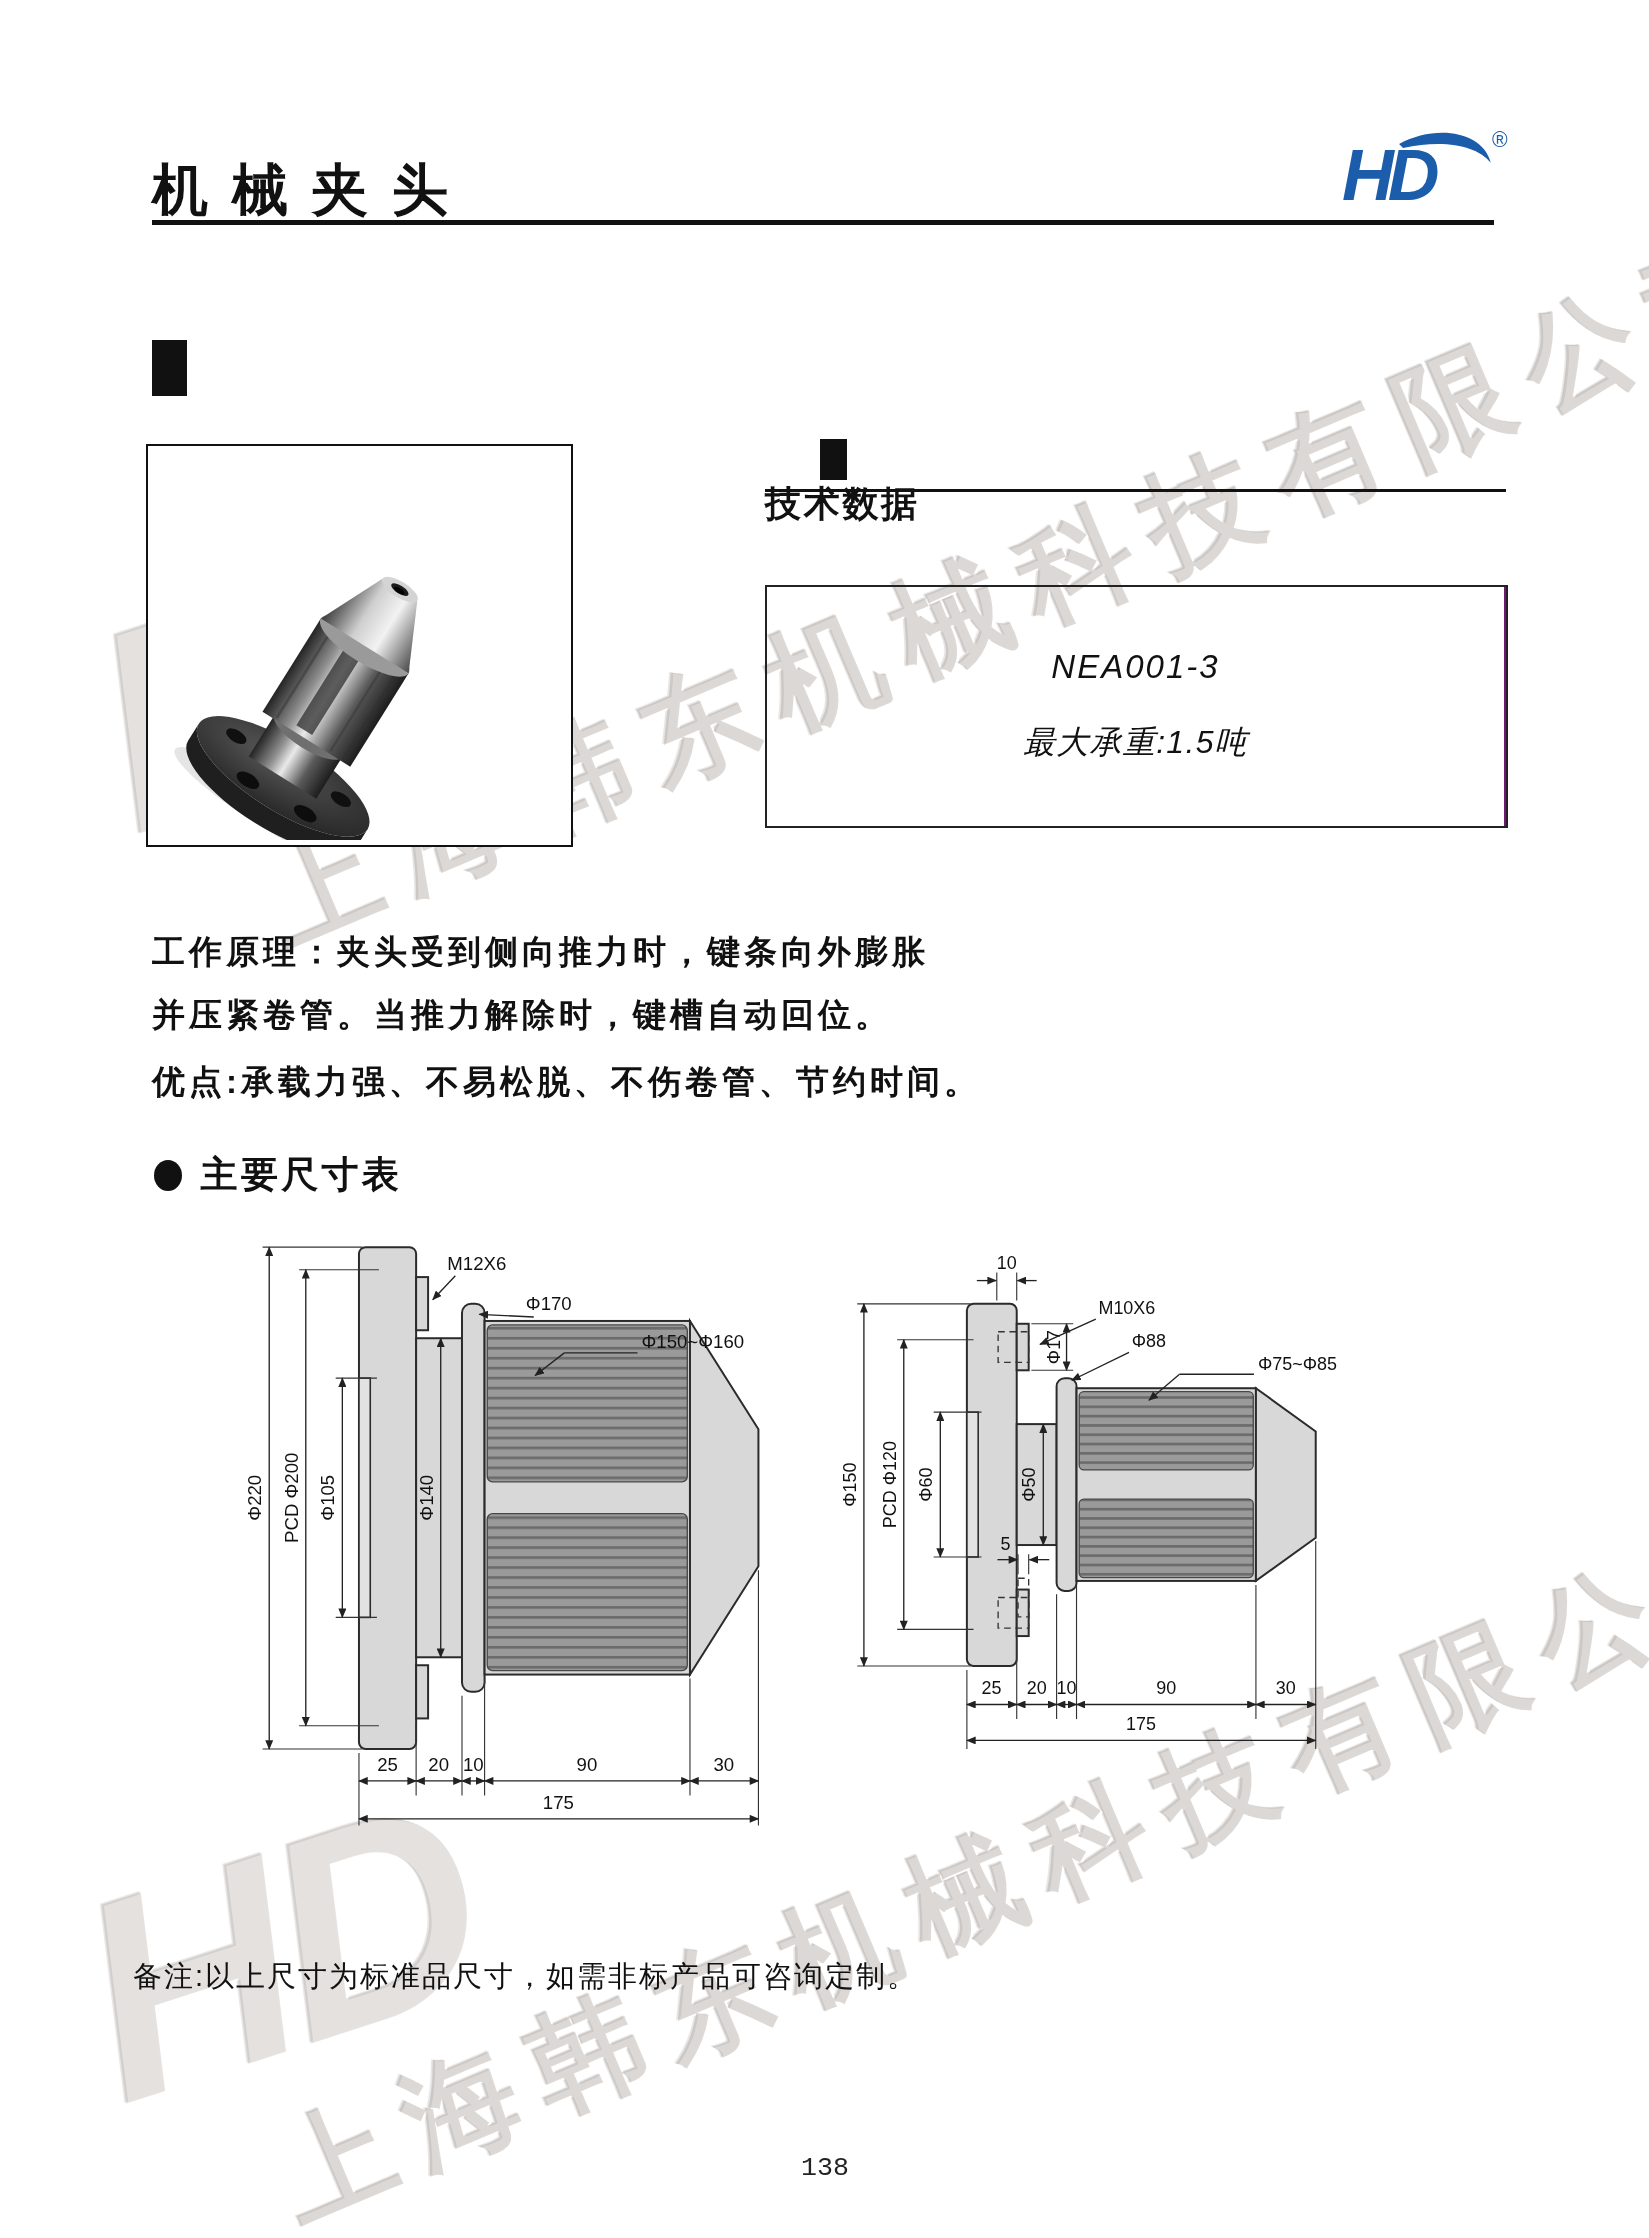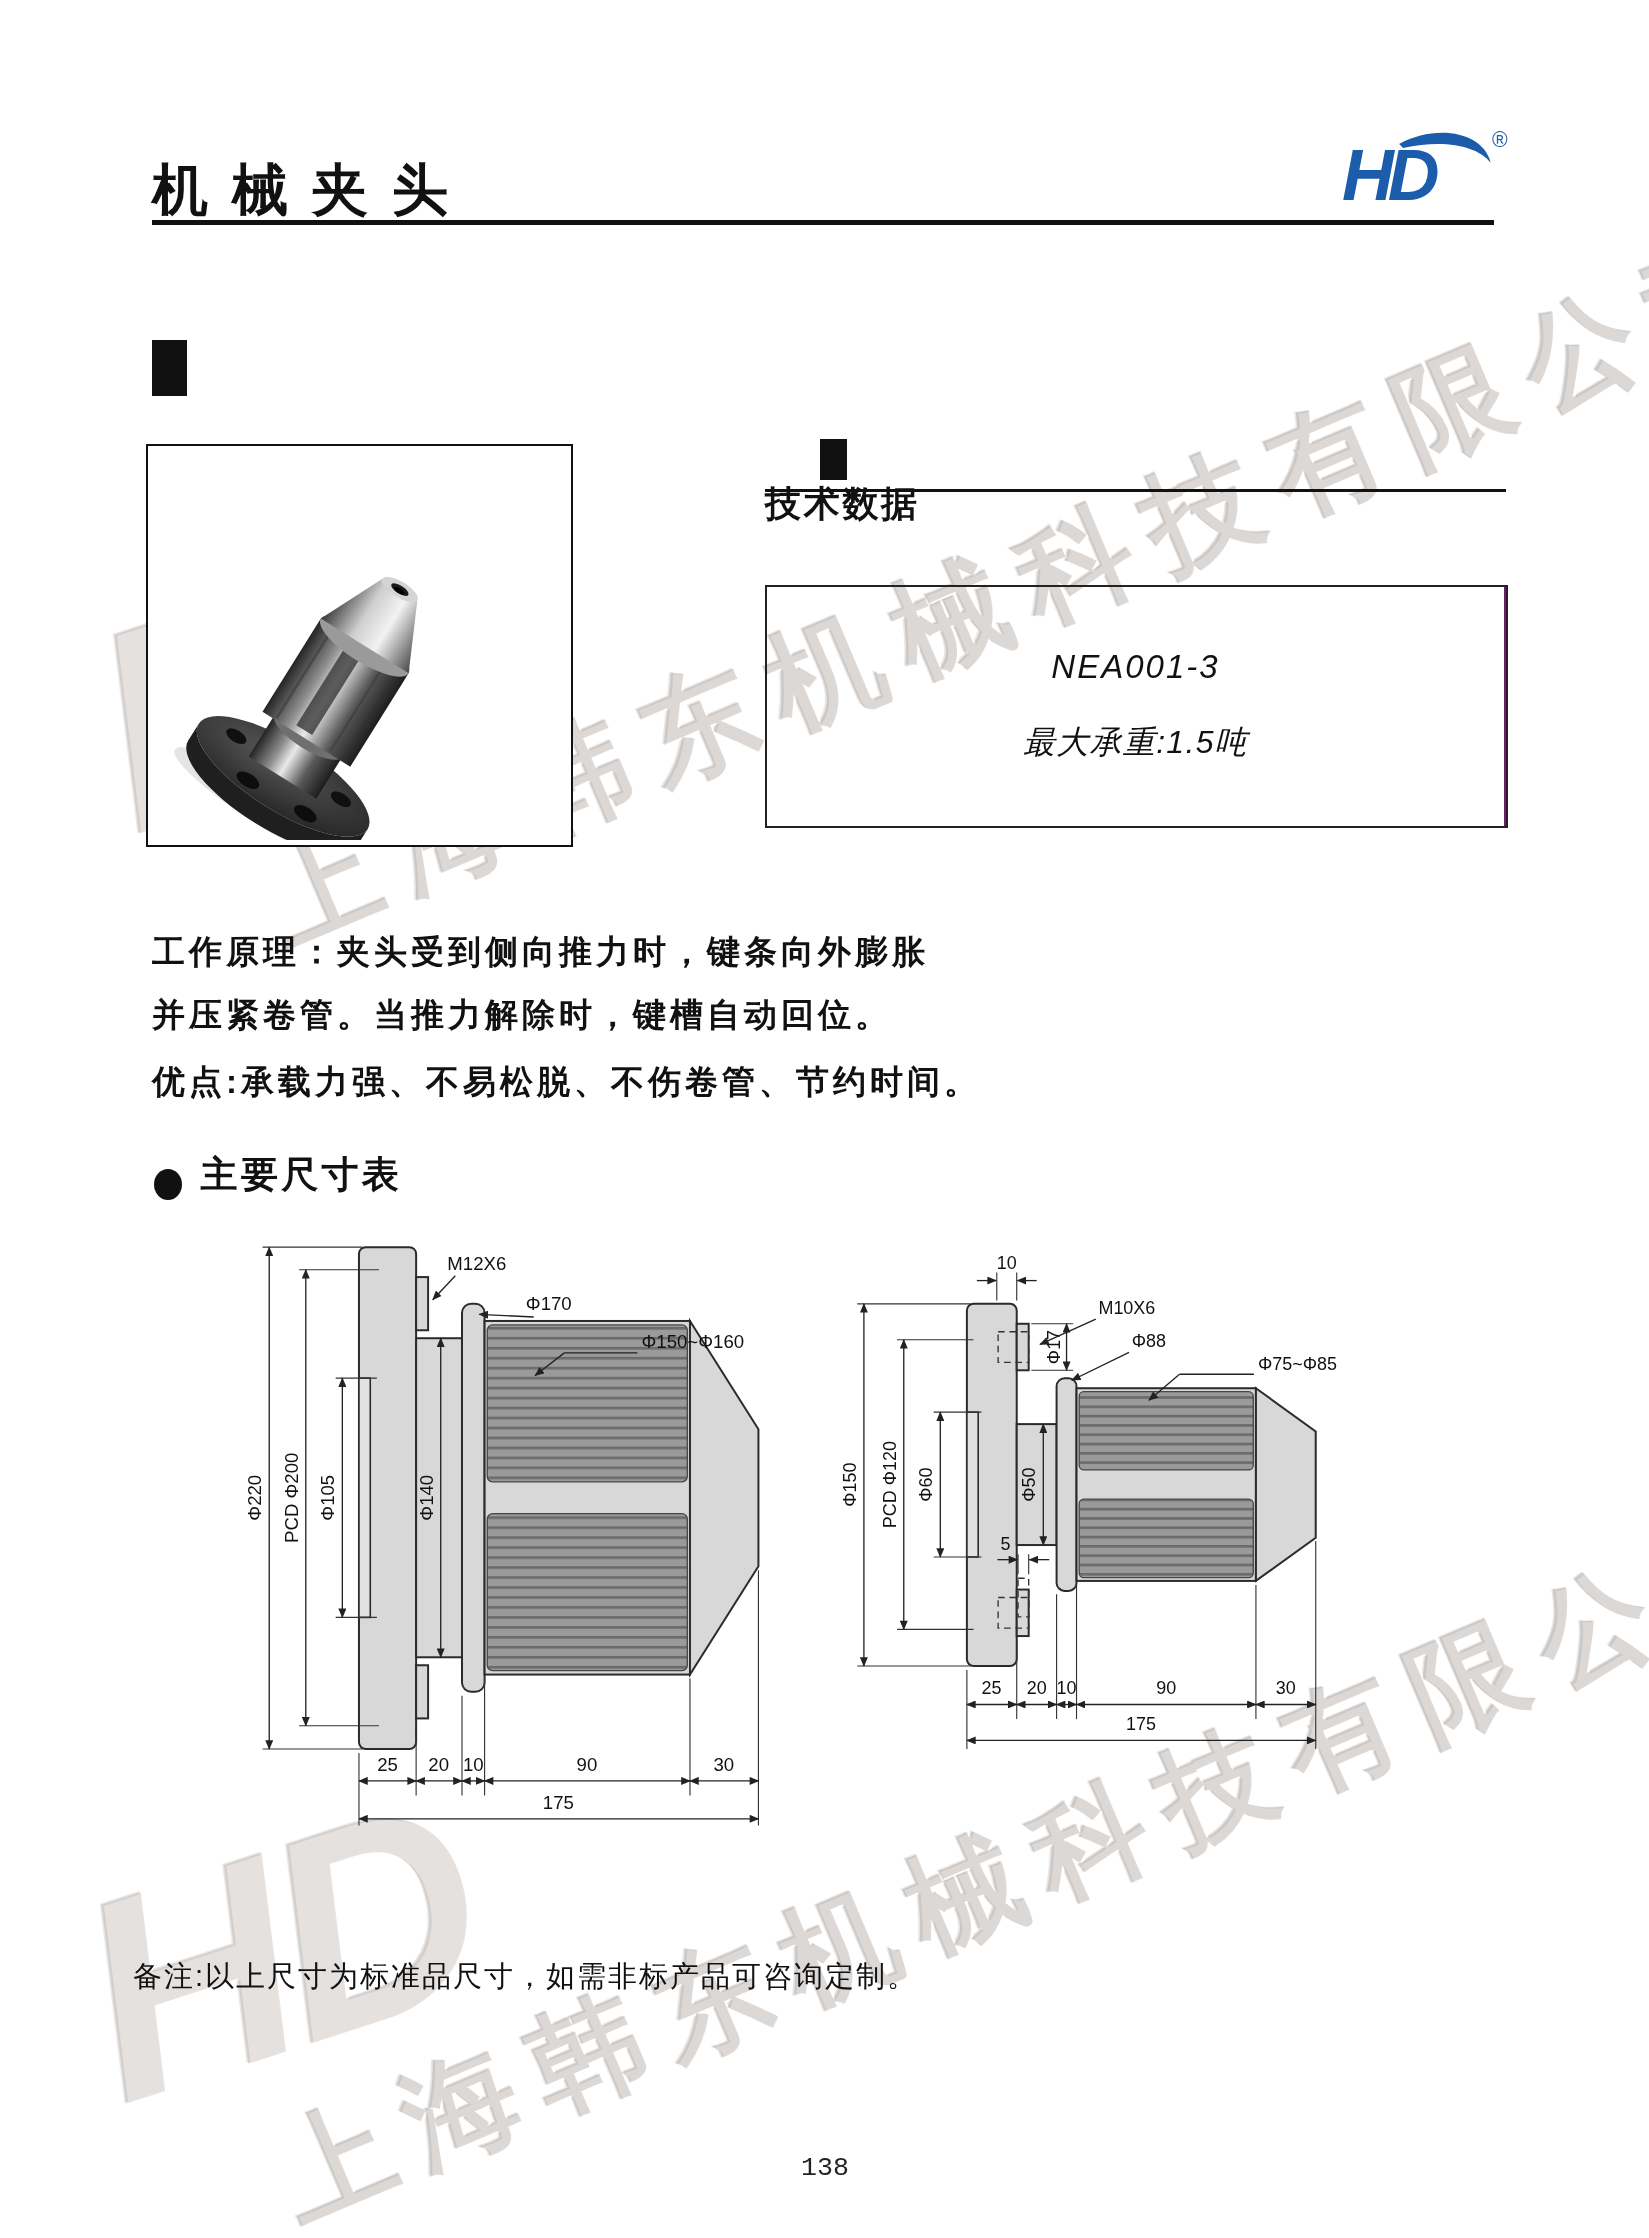--- a/index.html
+++ b/index.html
@@ -29,21 +29,21 @@
   
   .sec-hdr{left:152px; top:340px; display:flex; align-items:center;}
   .sec-sq{width:35px; height:56px; background:#111; margin-right:26.6px; flex:0 0 auto;}
   .sec-label{font-size:43px; font-weight:bold; letter-spacing:4px;}
 
   .tech-hdr{left:765px; top:439px; display:flex; align-items:center;flex-direction:column;}
   .tech-sq{width:26.6px; height:41px; background:#111; margin-right:17.3px; flex:0 0 auto;}
   .tech-label{font-size:36px; font-weight:bold; letter-spacing:2.7px;}
   .tech-rule{left:765px; top:489px; width:741px; height:2.7px; background:#111;}
 
-  .dims-hdr{left:154px; top:1150px; display:flex; align-items:flex-end;}
+  .dims-hdr{left:154px; top:1150px; display:flex; align-items:center;}
   .dims-bullet{width:28px; height:31px; background:#111; border-radius:50%; margin-right:18.6px; flex:0 0 auto;}
   .dims-label{font-size:37px; font-weight:bold; letter-spacing:3.3px;}
 
   
   .photo-box{left:146px; top:444px; width:423px; height:399px; border:2.7px solid #111; background:#fff;}
 
   
   .tech-table{left:765px; top:585px; width:739px; height:239px; border:2px solid #222; display:flex; background:transparent;}
   .tech-cell{flex:1 1 50%; display:flex; flex-direction:column; align-items:center; justify-content:center; gap:35px;}
   .tech-cell:first-child{border-right:2px solid #701a75;font-style:italic;}

